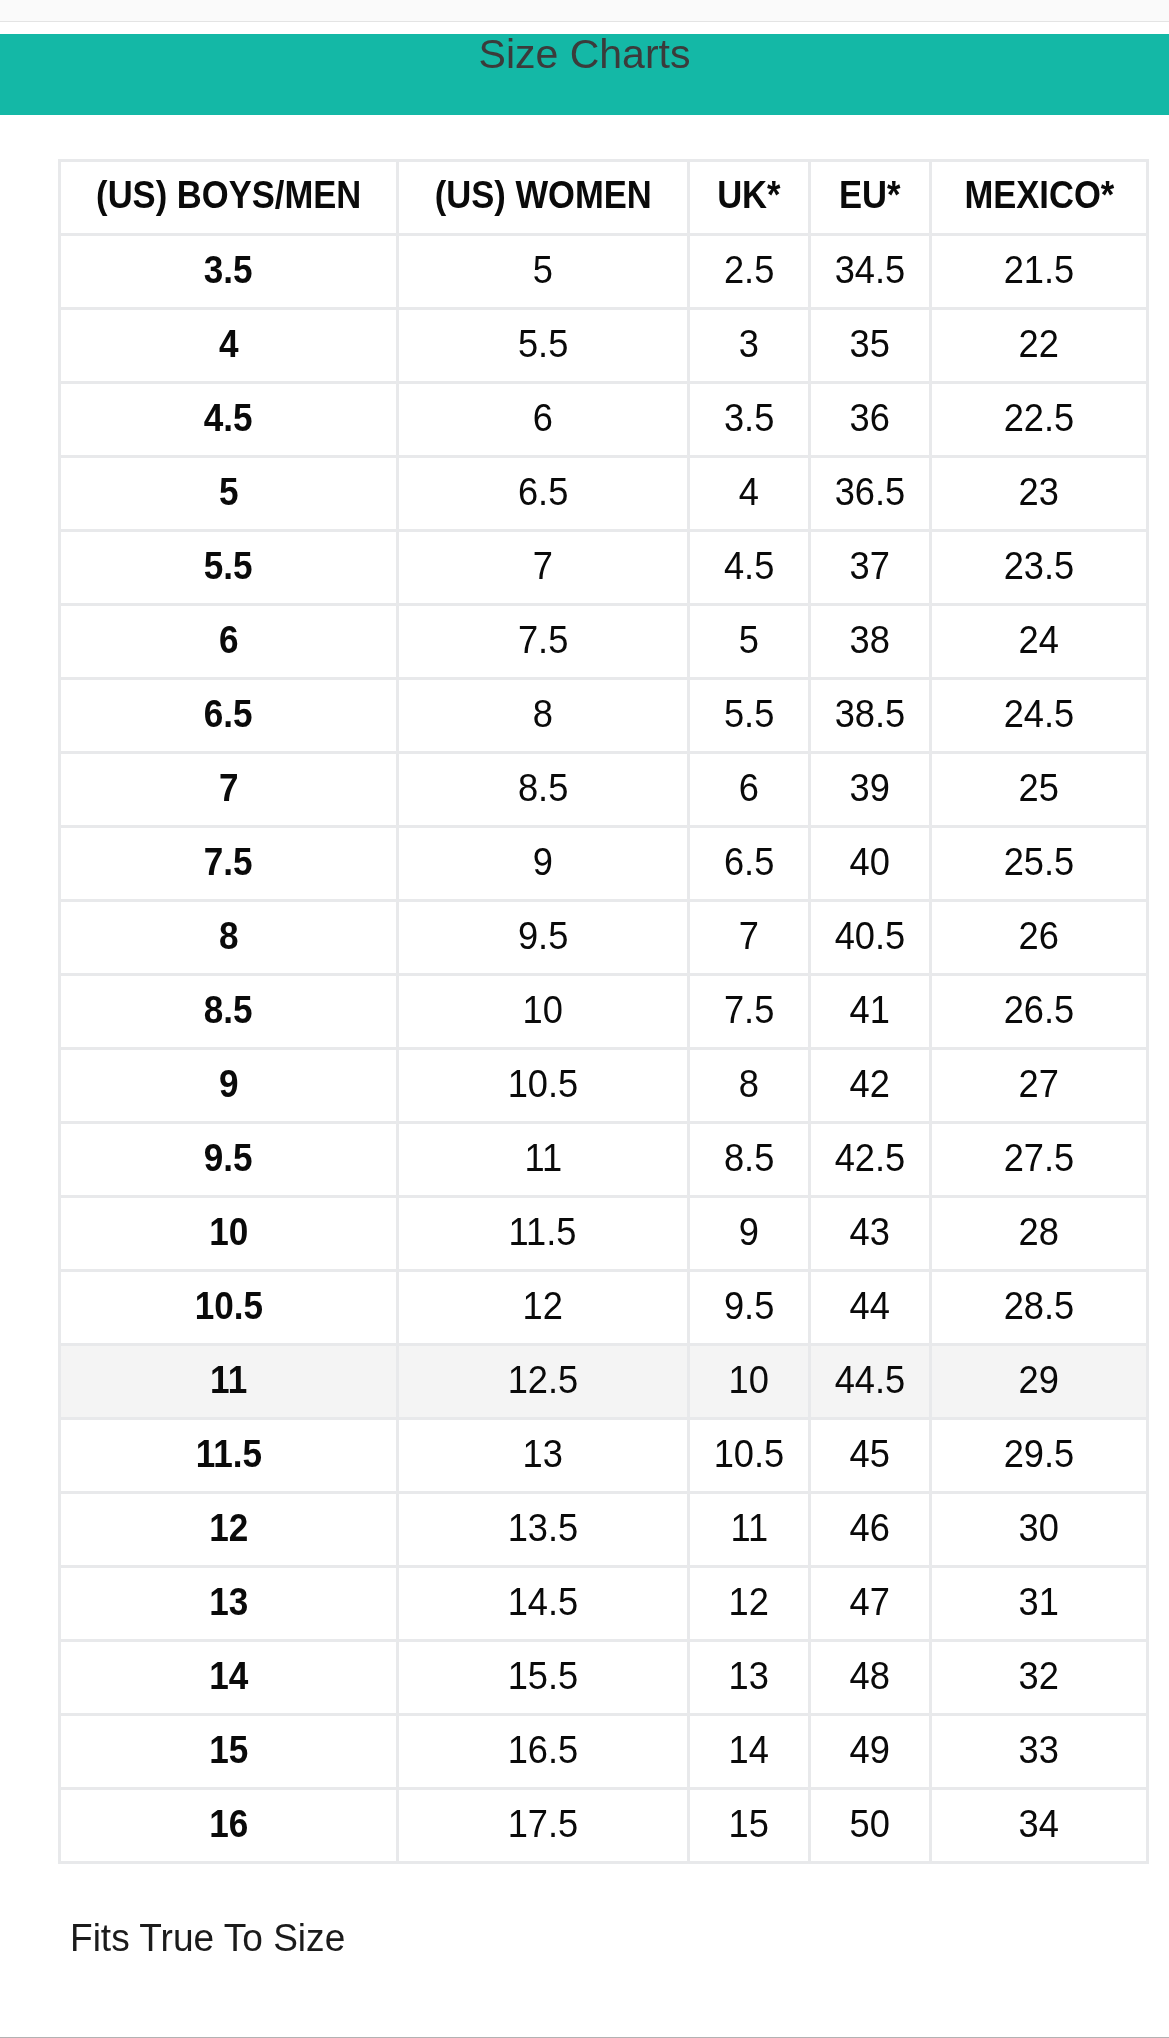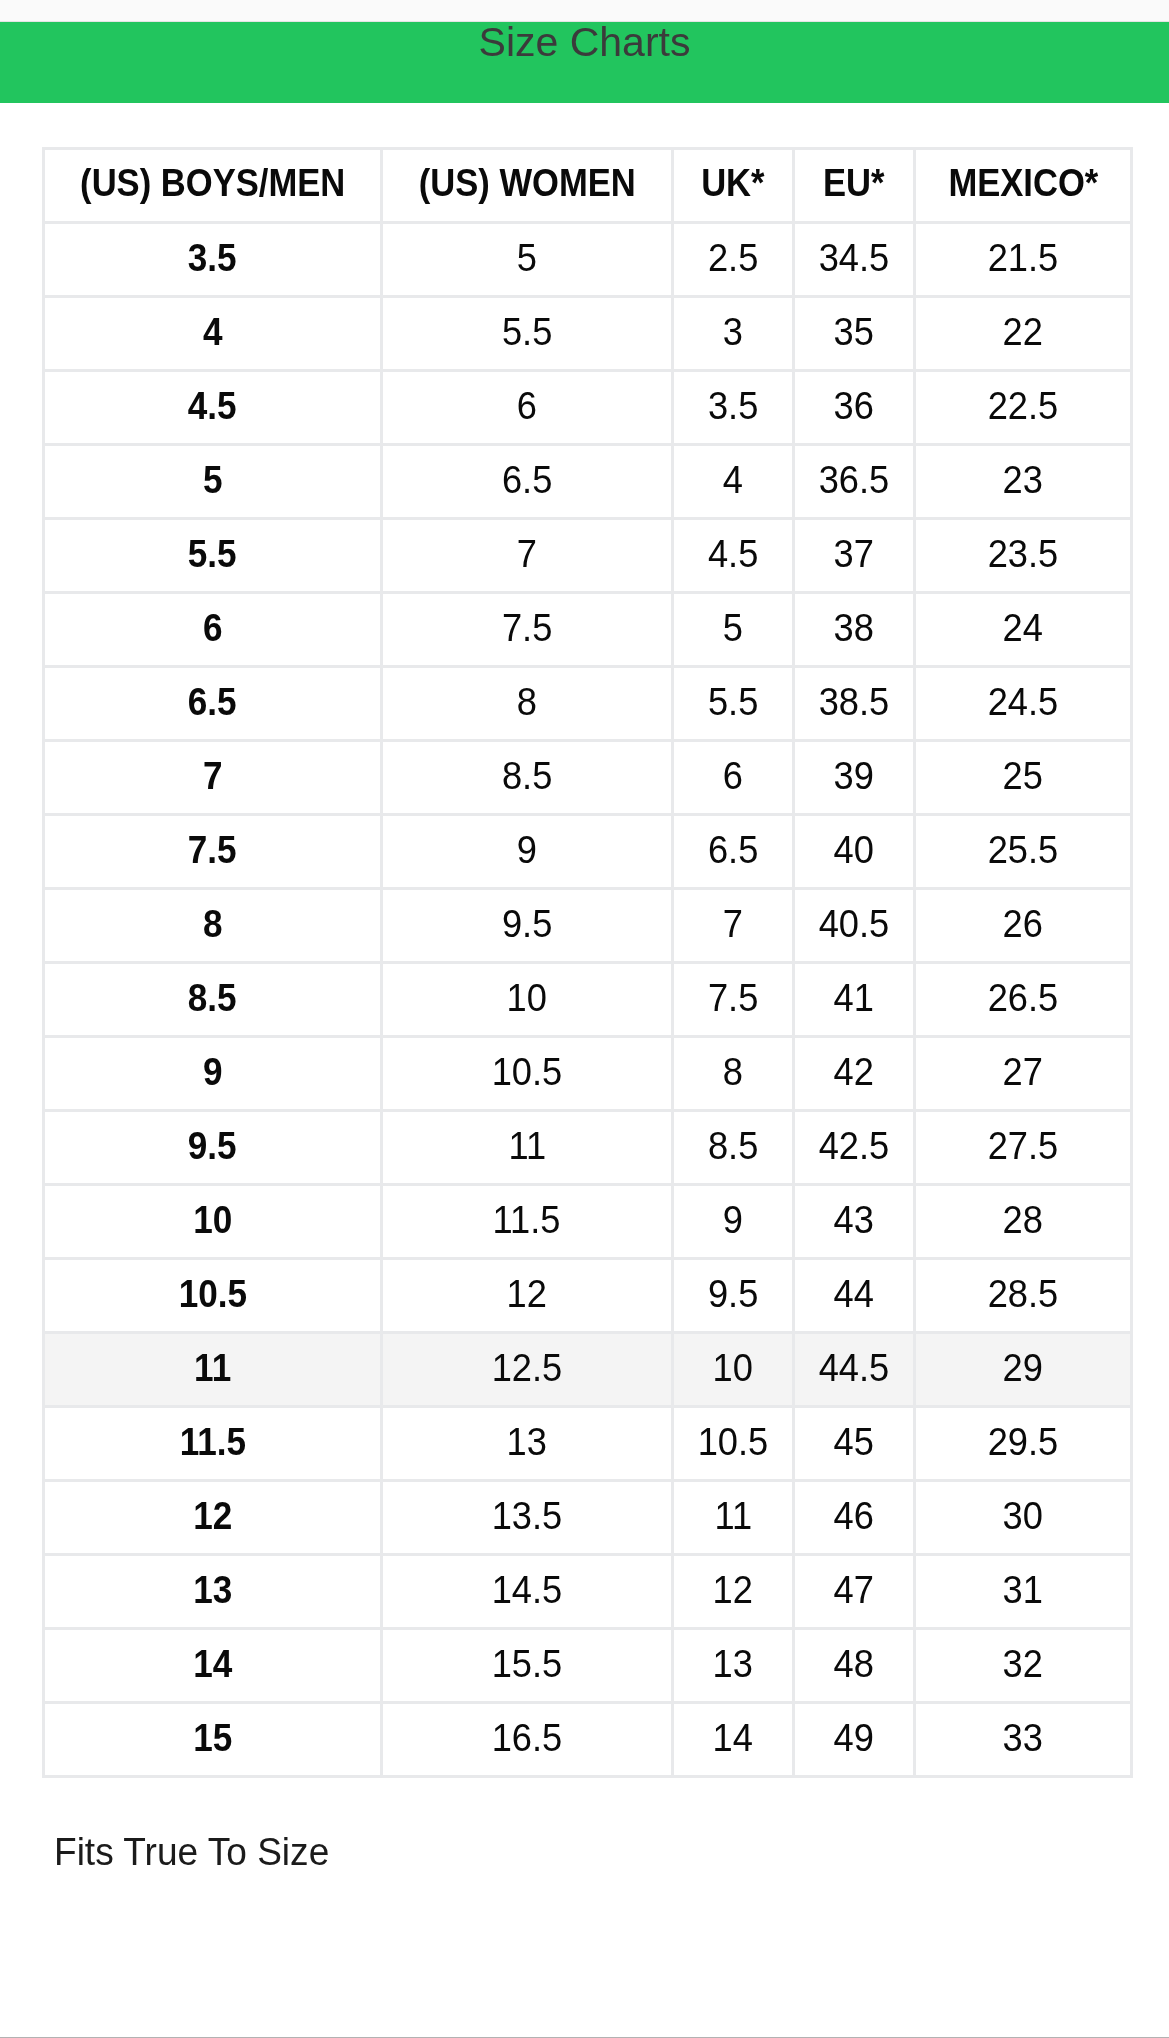--- a/index.html
+++ b/index.html
@@ -7,28 +7,28 @@
   body {
     width:1169px; height:2038px; background:#ffffff;
     font-family:"Liberation Sans", sans-serif;
     overflow:hidden;
     -webkit-font-smoothing:antialiased;
   }
   .page { position:relative; width:1169px; height:2038px; background:#ffffff; }
 
   .top-strip { height:21px; background:#fafafa; border-bottom:1px solid #e4e4e4; }
 
-  .title-band { height:81px; background:#22c55e; position:relative; }
+  .title-band { height:81px; background:#14b8a6; position:relative;margin-top:12px; }
   .title-band .title-text {
     position:absolute; left:0; right:0; top:0;
     text-align:center; line-height:1;
     font-size:41px; font-weight:400; color:#3b3b3b;
   }
 
-  .content { padding:0 42px; }
+  .content { padding:0 58px; }
 
   table.size-chart {
     border-collapse:collapse; table-layout:fixed;
     width:1088px; margin-top:44px;
   }
   table.size-chart th,
   table.size-chart td {
     border:3px solid #e8e9eb;
     text-align:center; vertical-align:middle;
     padding:0 0 4px 0; line-height:1;
@@ -227,20 +227,27 @@
         <td><span class="tx">48</span></td>
         <td><span class="tx">32</span></td>
       </tr>
       <tr>
         <td class="first"><span class="tx">15</span></td>
         <td><span class="tx">16.5</span></td>
         <td><span class="tx">14</span></td>
         <td><span class="tx">49</span></td>
         <td><span class="tx">33</span></td>
       </tr>
+      <tr>
+        <td class="first"><span class="tx">16</span></td>
+        <td><span class="tx">17.5</span></td>
+        <td><span class="tx">15</span></td>
+        <td><span class="tx">50</span></td>
+        <td><span class="tx">34</span></td>
+      </tr>
       </tbody>
     </table>
 
     <div class="fit-note"><span class="tx">Fits True To Size</span></div>
 
   </div>
 
   <div class="bottom-divider"></div>
 
 </div>

